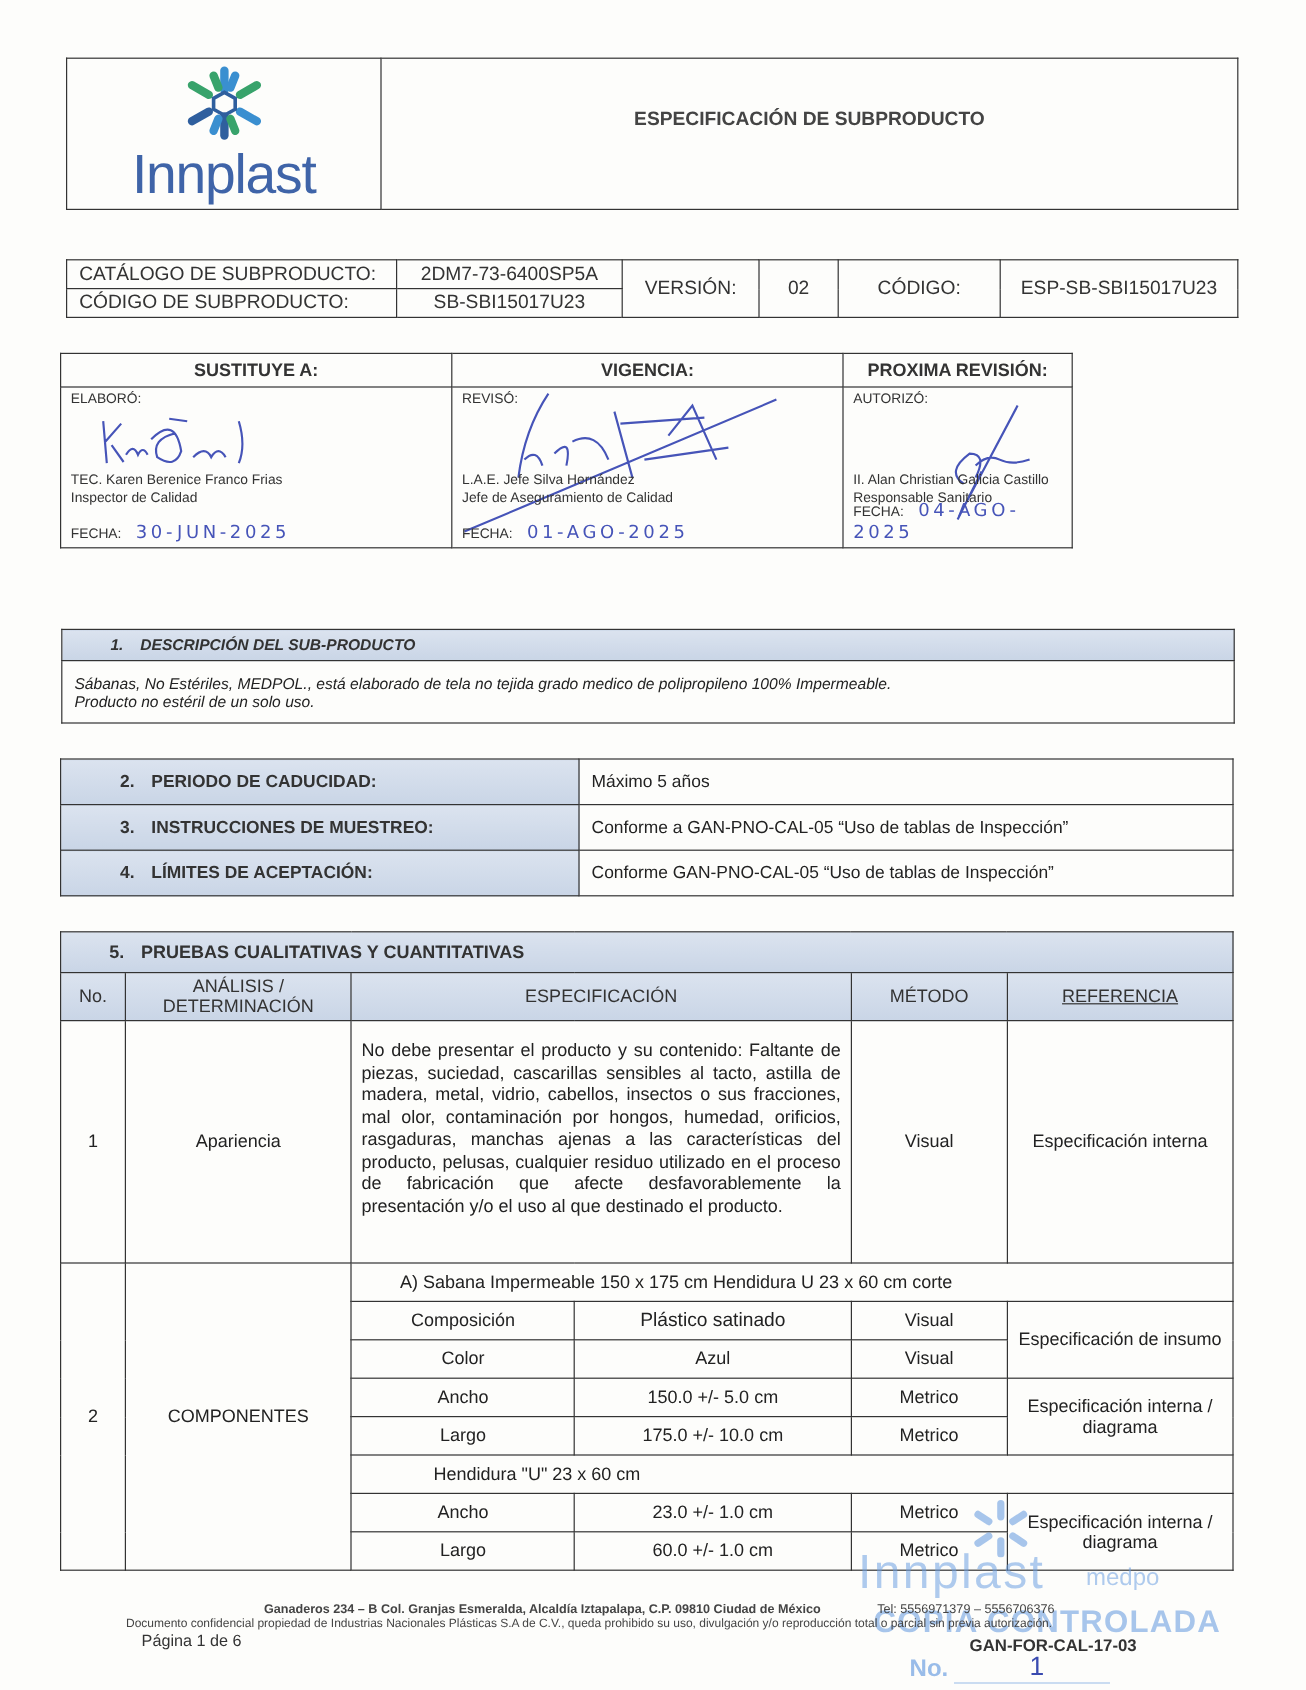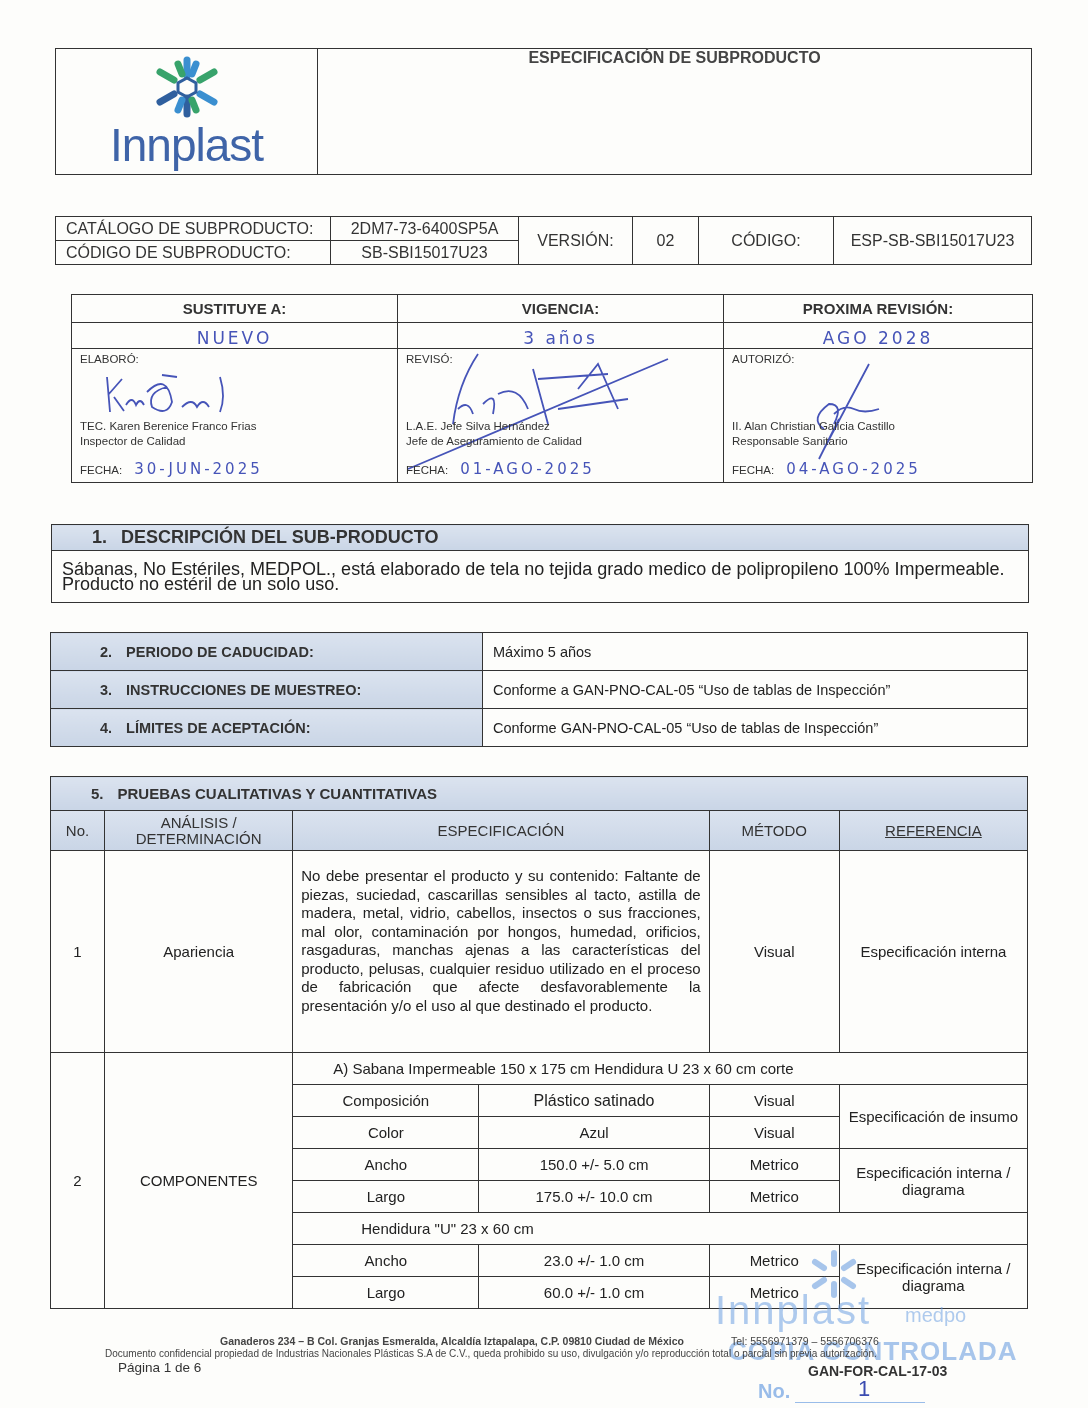--- a/index.html
+++ b/index.html
@@ -8,42 +8,42 @@
   .abs { position: absolute; }
   table { border-collapse: collapse; }
   td { border: 1.5px solid #333; }
   .blue-band { background: linear-gradient(180deg, #dbe3ef 0%, #c9d5e6 100%); }
 
   
   #hdr { left: 55px; top: 48px; width: 977px; }
   #hdr td { font-size: 16px; }
   .logo-cell { width: 262px; height: 126px; text-align: center; vertical-align: middle; }
   .logo-word { font-size: 46px; color: #3f64a8; font-weight: normal; letter-spacing: -1px; line-height: 46px; }
-  .doc-title { font-size: 18px; font-weight: bold; color: #444; text-align: center; vertical-align: top; }
+  .doc-title { font-size: 18px; font-weight: bold; color: #444; text-align: center; vertical-align: top; padding-top: 42px; }
   .name-row td { height: 42px; font-weight: bold; font-size: 17px; color: #333; }
 
   #meta { left: 55px; top: 216px; width: 977px; }
   #meta td { font-size: 16px; color: #333; height: 24px; }
   .center { text-align: center; }
 
   
-  #sig { left: 71px; top: 294px; width: 962px; }
+  #sig { left: 50px; top: 294px; width: 844px; }
   #sig td { font-size: 11.5px; vertical-align: top; }
   .sig-head { font-size: 15px !important; font-weight: bold; text-align: center; vertical-align: middle !important; height: 28px; color: #333; }
   .hand { font-family: "DejaVu Sans", sans-serif; color: #4654b8; font-size: 17px; letter-spacing: 3px; }
   .sig-cell { height: 134px; position: relative; padding: 4px 8px; }
   .sig-cell .lbl { font-size: 11.5px; color: #333; }
   .sig-cell .person { position: absolute; left: 8px; top: 70px; line-height: 15px; color: #333; }
   .sig-cell .fecha { position: absolute; left: 8px; bottom: 4px; color: #333; }
   .sig-cell .fecha .hand { font-size: 15px; margin-left: 12px; }
   .scribble { position: absolute; }
 
   
   #s1 { left: 51px; top: 524px; width: 978px; }
-  #s1 td { font-size: 18px; }
+  #s1 td { font-size: 13px; font-style: italic; }
   .sec-head { height: 26px; font-weight: bold; font-size: 15px; color: #333; padding-left: 40px; }
   .sec-head .num { margin-right: 14px; }
   .desc { padding: 4px 10px; line-height: 15px; height: 52px; }
 
   
   #s24 { left: 50px; top: 632px; width: 978px; }
   #s24 td { height: 38px; font-size: 14.5px; }
   .lbl-cell { width: 432px; font-weight: bold; padding-left: 49px; color: #333; }
   .lbl-cell .num { margin-right: 14px; }
   .val-cell { padding-left: 10px; }
@@ -117,25 +117,20 @@
   </table>
 
 <table id="sig" class="abs">
   <tbody>
       <tr>
     <td class="sig-head" style="width:326px;">SUSTITUYE A:</td>
     <td class="sig-head" style="width:326px;">VIGENCIA:</td>
     <td class="sig-head">PROXIMA REVISIÓN:</td>
   </tr>
   <tr>
-    <td class="center" style="height:26px;vertical-align:bottom;"><span class="hand">NUEVO</span></td>
-    <td class="center" style="vertical-align:bottom;"><span class="hand">3 años</span></td>
-    <td class="center" style="vertical-align:bottom;"><span class="hand">AGO 2028</span></td>
-  </tr>
-  <tr>
     <td class="sig-cell">
       <div class="lbl">ELABORÓ:</div>
       <svg class="scribble" style="left:30px;top:18px;" width="130" height="50" viewBox="0 0 130 50">
         <path d="M5,10 L8,45 M6,28 L20,12 M12,30 L22,44 M24,38 q6,-10 10,0 q4,-8 8,0 M45,25 q20,-20 25,10 q-5,15 -20,5 q-5,-15 15,-20 M60,8 L75,10 M80,40 q10,-10 15,0 q6,-10 12,0 M118,10 q6,20 0,35" stroke="#4654b8" stroke-width="1.8" fill="none"></path>
       </svg>
       <div class="person">
         <div>TEC. Karen Berenice Franco Frias</div>
         <div>Inspector de Calidad</div>
       </div>
       <div class="fecha"><span>FECHA:</span><span class="hand">30-JUN-2025</span></div>

